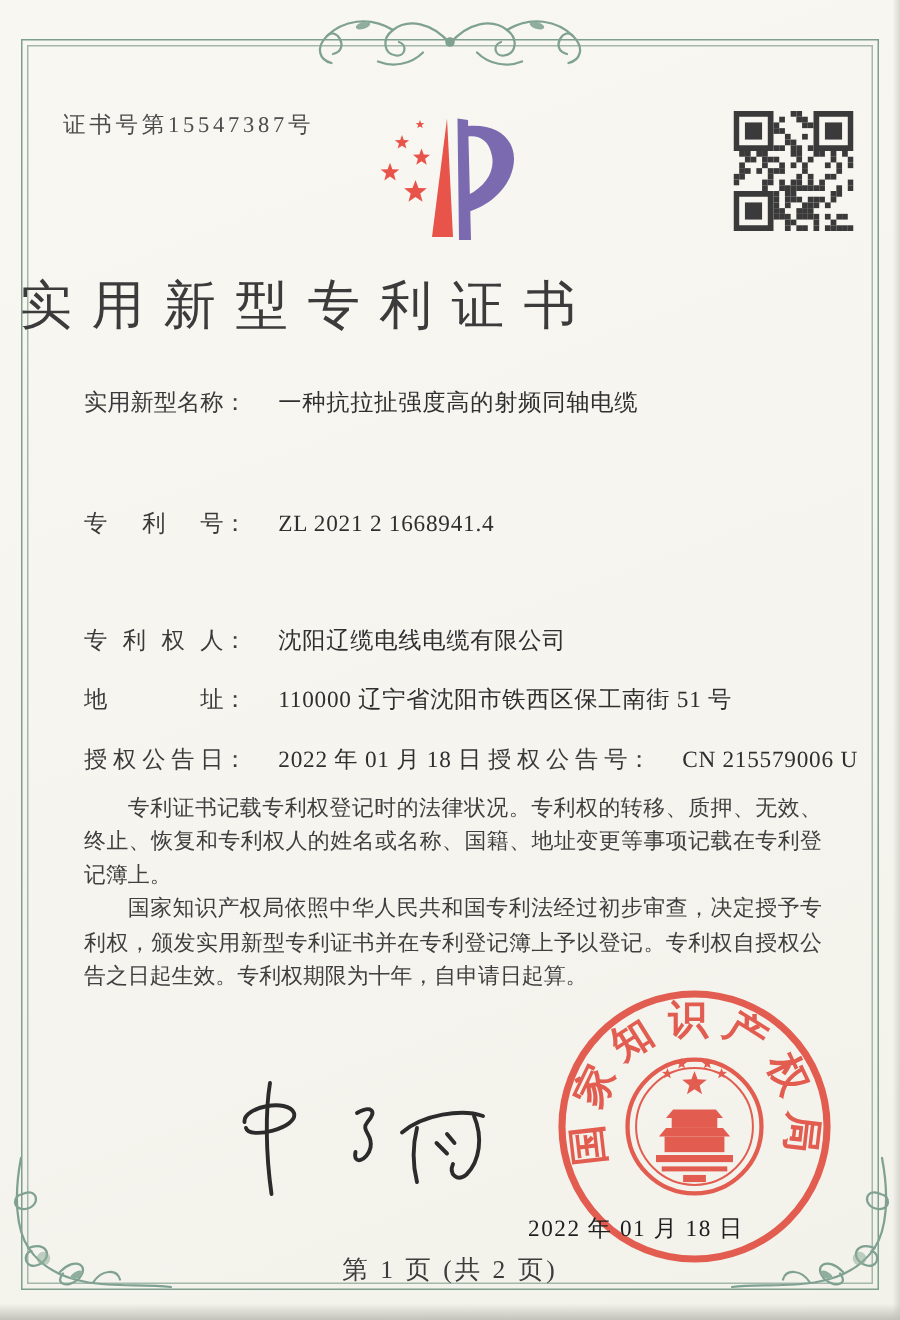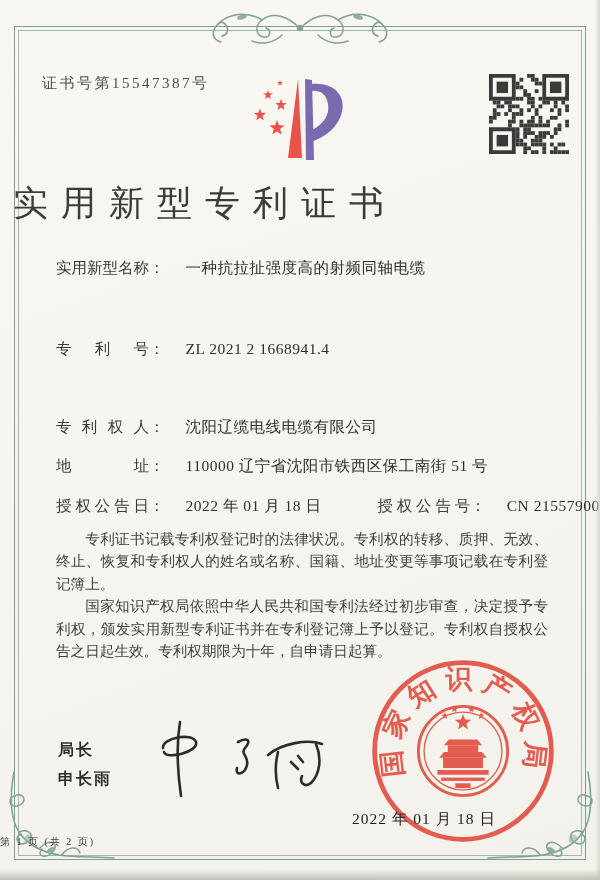--- a/index.html
+++ b/index.html
@@ -15,30 +15,30 @@
        background:linear-gradient(to bottom,rgba(185,185,178,0),#c2c2bb);}
   .edge-right{position:absolute;top:0;bottom:0;right:0;width:5px;
        background:linear-gradient(to right,rgba(200,200,193,0),#d8d7cf);}
   .cert-number{position:absolute;left:42px;top:74px;font-size:15px;letter-spacing:2.5px;color:#4c4c4c;text-align:right;}
   .title{position:absolute;left:0;right:0;top:180px;
        font-size:35px;letter-spacing:13px;color:#3b3b3b;font-weight:500;text-indent:13px;}
   .frow{position:absolute;left:56px;font-size:15.5px;color:#333;white-space:nowrap;}
   .flabel{display:inline-block;width:93px;text-align:justify;text-align-last:justify;color:#3a3a3a;}
   .fcolon{color:#3a3a3a;}
   .fvalue{margin-left:21px;letter-spacing:.5px;color:#2f2f2f;}
-  .grant2{margin-left:52px;}
+  .grant2{}
   .paras{position:absolute;left:56px;width:492px;top:528px;font-size:14.6px;
        line-height:22.4px;color:#3f3f3f;text-align:justify;}
   .paras p{margin:0;text-indent:2em;}
   .signer{position:absolute;left:58px;top:735px;font-family:"Liberation Sans","DejaVu Sans",sans-serif;
        font-size:16px;font-weight:600;color:#2e2e2e;line-height:29px;letter-spacing:2px;}
   .signature{position:absolute;left:150px;top:714px;}
   .seal{position:absolute;left:368px;top:656px;opacity:.87;}
   .seal-date{position:absolute;left:352px;top:809px;font-size:15.5px;color:#1d1d1d;letter-spacing:1px;z-index:3;}
-  .footer{position:absolute;left:0;right:0;top:835px;font-size:10px;
+  .footer{position:absolute;left:0;right:0;top:835px;text-align:center;font-size:17px;
        letter-spacing:2px;color:#3c3c3c;}
   .orn-top{position:absolute;left:196px;top:5px;}
   .orn-bl{position:absolute;left:4px;top:768px;}
   .orn-br{position:absolute;left:486px;top:768px;}
   .logo{position:absolute;left:250px;top:76px;}
   .qr{position:absolute;left:489px;top:74px;}
   svg{display:block;}
 </style>
 </head>
 <body>
@@ -263,24 +263,20 @@
   <div class="frow" style="top:496px">
     <span class="flabel">授权公告日</span><span class="fcolon">：</span><span class="fvalue">2022 年 01 月 18 日</span>
     <span class="flabel grant2">授权公告号</span><span class="fcolon">：</span><span class="fvalue">CN 215579006 U</span>
   </div>
 
   <div class="paras">
     <p>专利证书记载专利权登记时的法律状况。专利权的转移、质押、无效、终止、恢复和专利权人的姓名或名称、国籍、地址变更等事项记载在专利登记簿上。</p>
     <p>国家知识产权局依照中华人民共和国专利法经过初步审查，决定授予专利权，颁发实用新型专利证书并在专利登记簿上予以登记。专利权自授权公告之日起生效。专利权期限为十年，自申请日起算。</p>
   </div>
 
-  <div class="signer">
-    <div>局长</div>
-    <div>申长雨</div>
-  </div>
 
   <svg class="signature" width="184" height="92" viewBox="0 0 184 92">
     <g stroke="#2b2b2b" stroke-width="2.6" fill="none" stroke-linecap="round" stroke-linejoin="round">
       <path d="M30,8 C27,26 27,54 31,82"></path>
       <path d="M13,34 C12,24 42,18 46,28 C49,38 16,46 14,38"></path>
       <path d="M88,28 C97,23 102,26 95,34 C90,40 99,42 97,51 C95,60 85,63 87,54"></path>
       <path d="M118,41 C132,29 158,25 172,30"></path>
       <path d="M128,38 C125,50 125,62 128,74"></path>
       <path d="M166,30 C172,44 170,60 161,69 C155,74 149,69 152,62"></path>
       <path d="M141,48 l7,7"></path>

